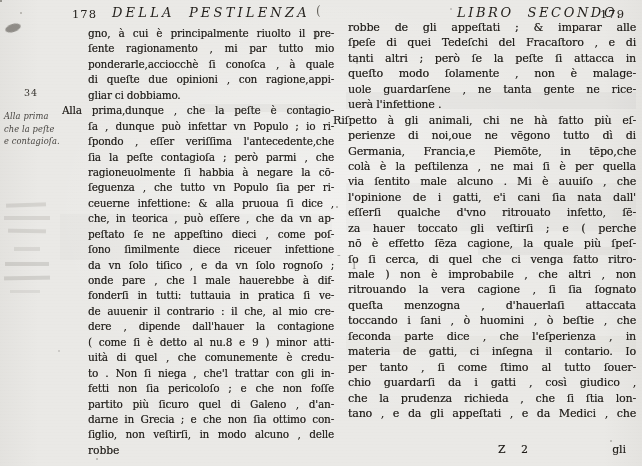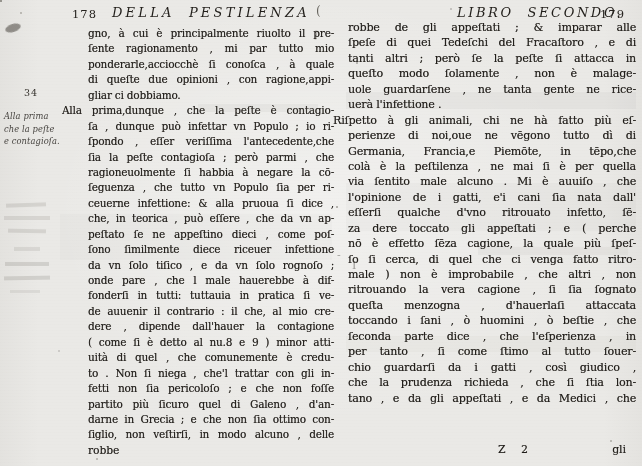--- a/index.html
+++ b/index.html
@@ -159,28 +159,29 @@
       <div class="tl">queſto modo ſolamente , non è malage-</div>
       <div class="tl">uole guardarſene , ne tanta gente ne rice-</div>
       <div class="tl end">uerà l'infettione .</div>
       <div class="tl start">Riſpetto à gli animali, chi ne hà fatto più eſ-</div>
       <div class="tl">perienze di noi,oue ne vēgono tutto dì di</div>
       <div class="tl">Germania, Francia,e Piemōte, in tēpo,che</div>
       <div class="tl">colà è la peſtilenza , ne mai ſi è per quella</div>
       <div class="tl">via ſentito male alcuno . Mi è auuiſo , che</div>
       <div class="tl">l'opinione de i gatti, e'i cani ſia nata dall'</div>
       <div class="tl">eſſerſi qualche d'vno ritrouato infetto, ſē-</div>
-      <div class="tl">za dere toccato gli appeſtati ; e ( perche</div>
+      <div class="tl">za hauer toccato gli veſtirſi ; e ( perche</div>
       <div class="tl">nō è effetto ſēza cagione, la quale più ſpeſ-</div>
       <div class="tl">ſo ſi cerca, di quel che ci venga fatto ritro-</div>
       <div class="tl">male ) non è improbabile , che altri , non</div>
       <div class="tl">ritrouando la vera cagione , ſi ſia ſognato</div>
       <div class="tl">queſta menzogna , d'hauerlaſi attaccata</div>
       <div class="tl">toccando i ſani , ò huomini , ò beſtie , che</div>
       <div class="tl">ſeconda parte dice , che l'eſperienza , in</div>
+      <div class="tl">materia de gatti, ci inſegna il contario. Io</div>
       <div class="tl">per tanto , ſi come ſtimo al tutto ſouer-</div>
       <div class="tl">chio guardarſi da i gatti , così giudico ,</div>
       <div class="tl">che la prudenza richieda , che ſi ſtia lon-</div>
       <div class="tl">tano , e da gli appeſtati , e da Medici , che</div>
     </div>
 
   <div class="sig-row">
     <span class="signature">Z 2</span>
     <span class="catchword-right">gli</span>
   </div>

